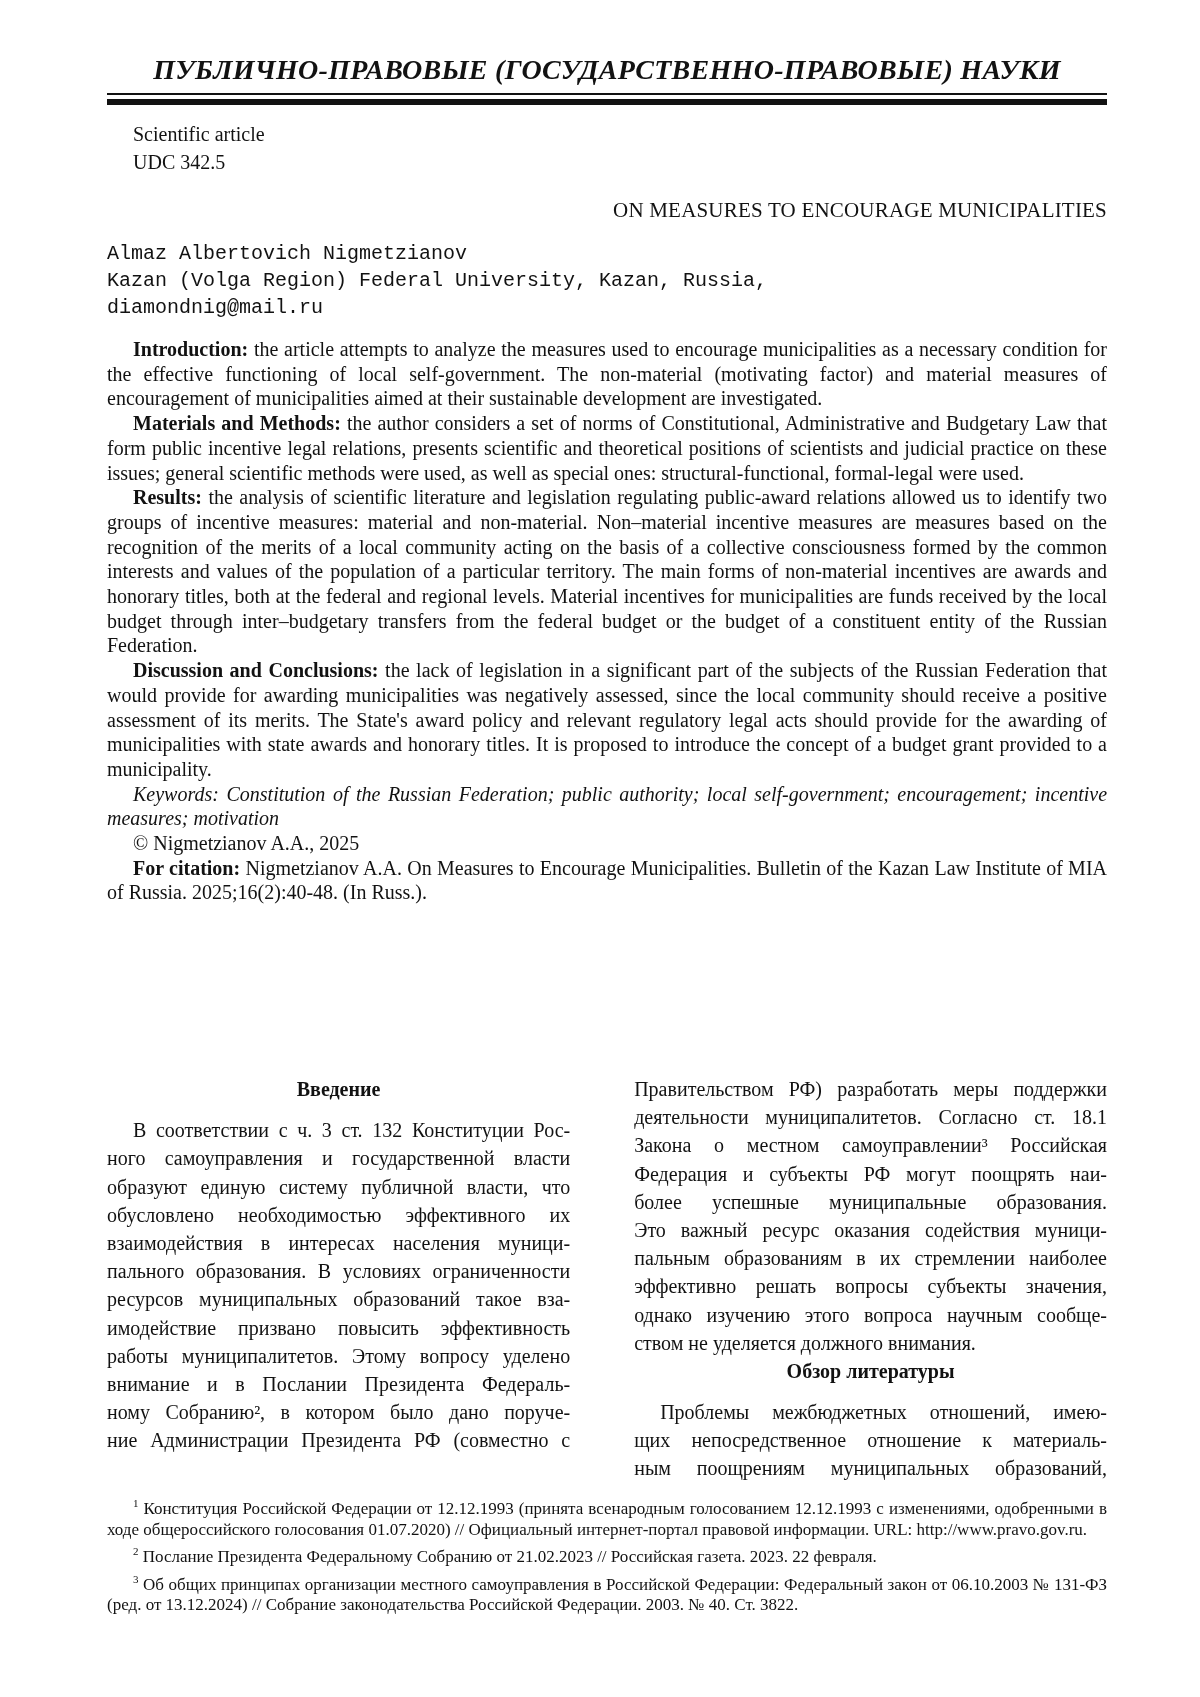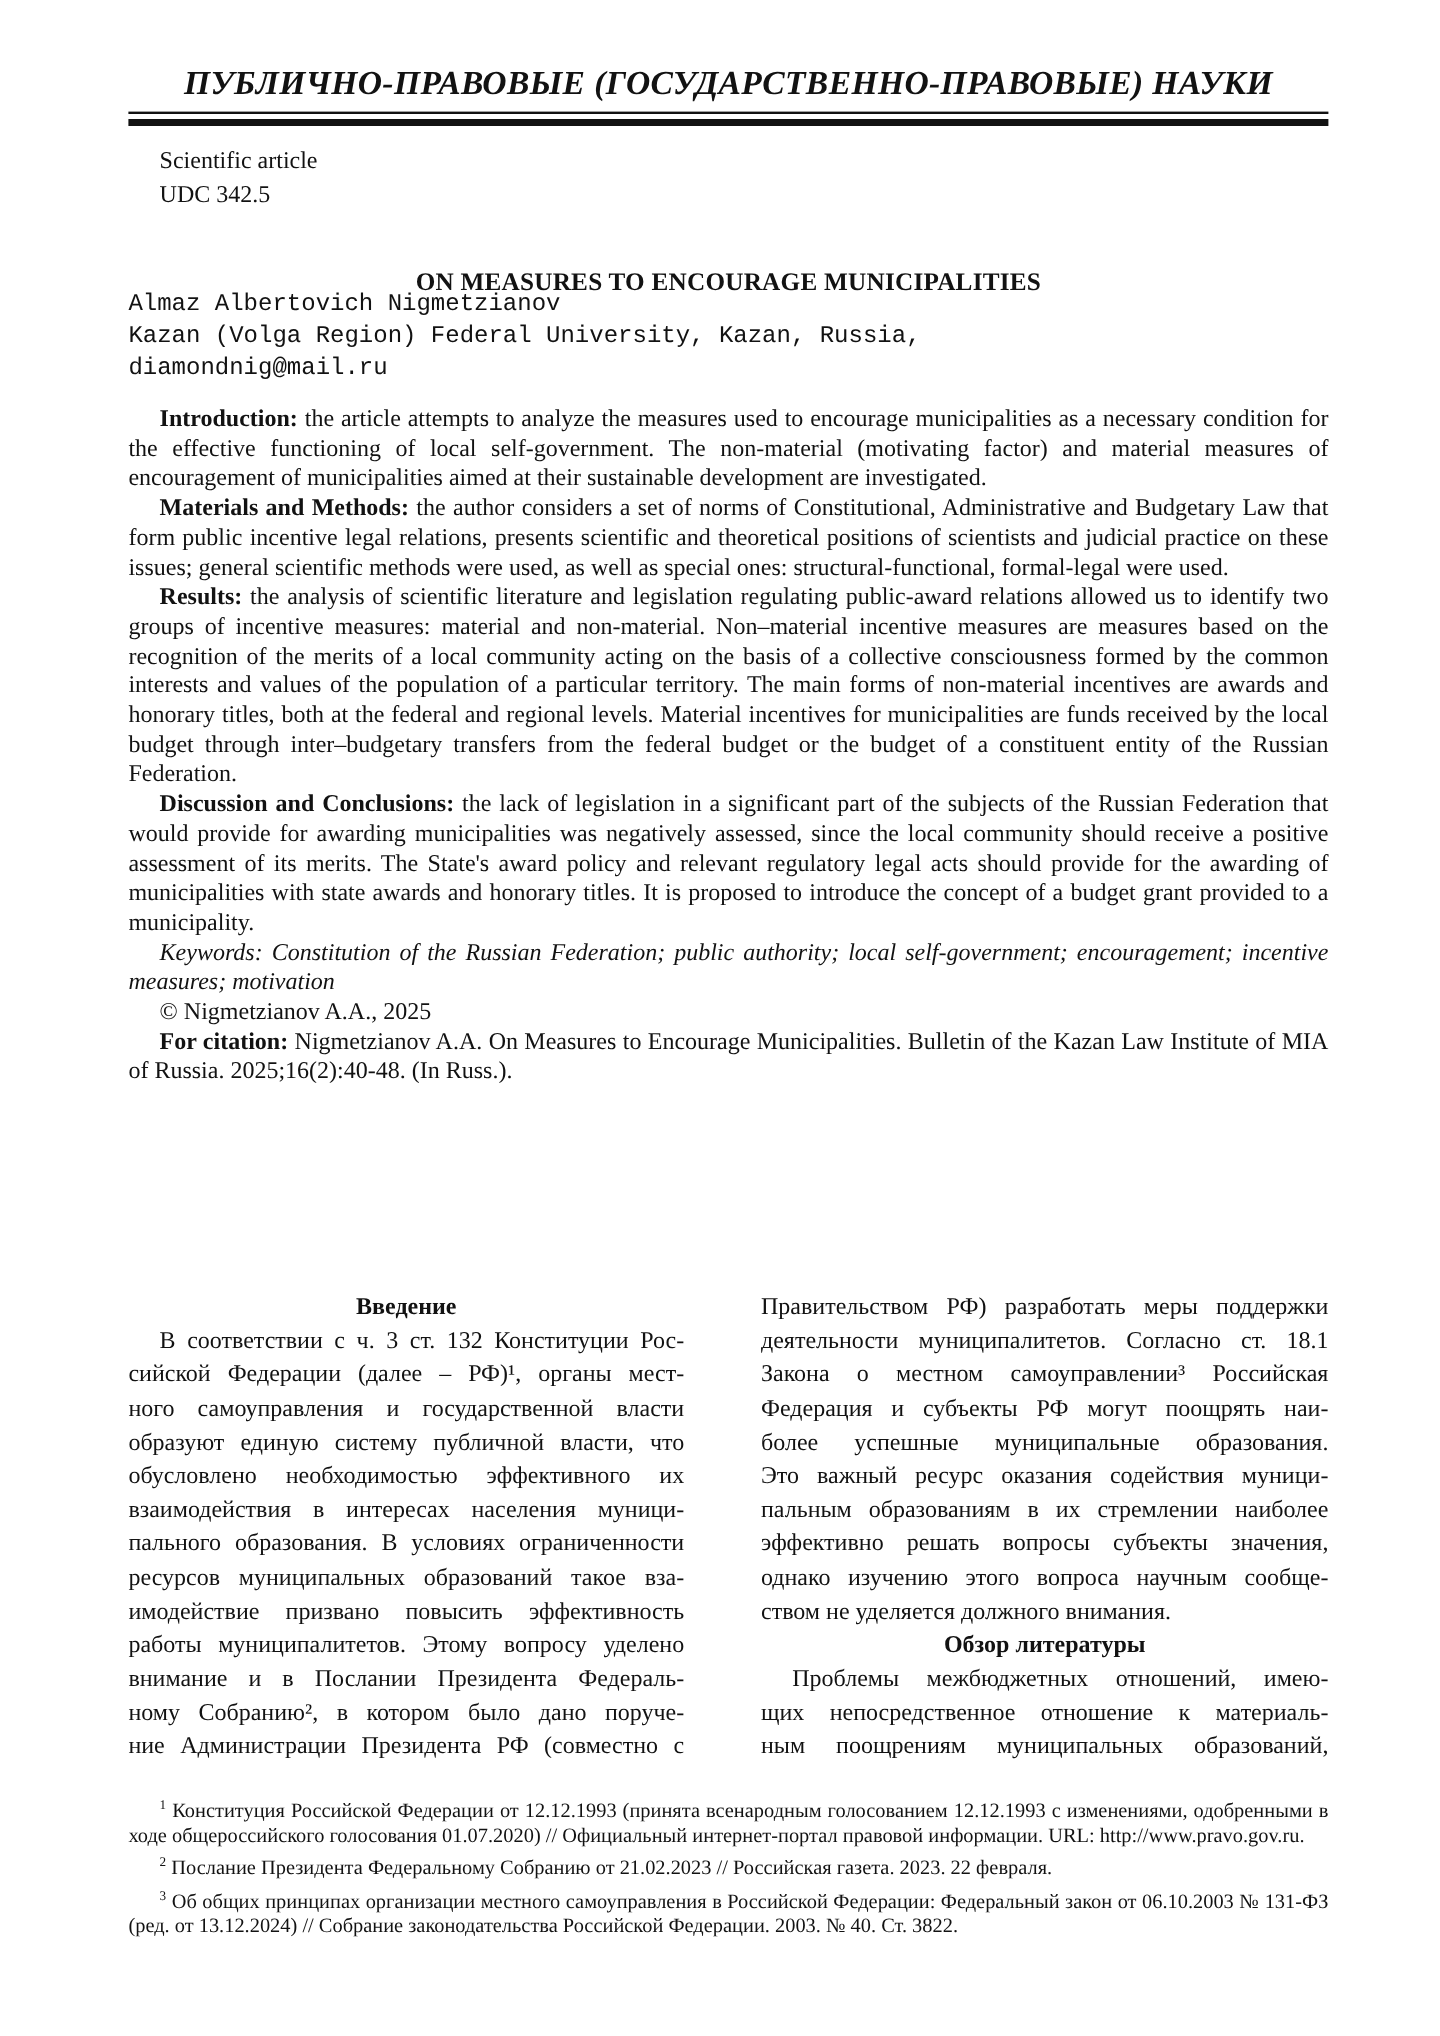--- a/index.html
+++ b/index.html
@@ -13,38 +13,38 @@
   #running-head { top:54px; text-align:center; }
   .running-title { font-size:28px; font-weight:bold; font-style:italic; letter-spacing:0.3px; white-space:nowrap; }
   .head-rules { margin-top:7px; height:12px;
     background:linear-gradient(to bottom, #121212 0 2px, #ffffff 2px 6px, #121212 6px 12px); }
 
   
   #meta { top:120px; font-size:20px; line-height:28px; }
   #meta div { padding-left:26px; }
 
   
-  #title { top:198px; text-align:center; font-weight:bold; font-size:21px; letter-spacing:0.2px;margin-top:25px; }
+  #title { top:198px; text-align:right; font-weight:normal; font-size:21px; letter-spacing:0.2px; }
   #authors { top:241px; text-align:left; font-size:20px; line-height:26.8px;font-family:Liberation Mono, monospace; }
 
   
   #abstract { top:337px; font-size:20px; line-height:24.7px; text-align:justify; }
   .abstract-heading { font-weight:bold; font-style:italic; text-indent:26px; }
   .para { margin:0; text-indent:26px; }
   .lead { font-weight:bold; }
   .keywords { font-style:italic; }
 
   
   #columns { top:1075px; display:flex; font-size:20px; line-height:28.2px;gap:17px; }
   .col-left  { width:480px; }
   .col-gap   { width:30px; flex:none; }
   .col-right { width:490px; }
   .col-heading { font-weight:bold; text-align:center; height:28.2px; }
   .line { text-align:justify; text-align-last:justify; height:28.2px; overflow:hidden; }
-  .line.first { text-indent:26px; }
+  .line.first { text-indent:26px;margin-top:13px; }
   .line.endline { text-align-last:left; }
 
   
   #footnotes { top:1458px; font-size:17px; line-height:20.6px; text-align:justify;margin-top:41px; }
   .footnote { margin:0 0 7px 0; text-indent:26px; }
   .footnote sup { font-size:11px; line-height:0; }
 
   
   #page-number { top:1598px; text-align:center; font-size:20px; }
 </style>
@@ -80,21 +80,20 @@
       </div>
     <p class="para keywords"><i class="keywords">Keywords:</i> <i class="keywords">Constitution of the Russian Federation; public authority; local self-government; encouragement; incentive measures; motivation</i></p>
     <p class="para">© Nigmetzianov A.A., 2025</p>
     <p class="para"><b class="lead">For citation:</b> <span>Nigmetzianov A.A. On Measures to Encourage Municipalities. Bulletin of the Kazan Law Institute of MIA of Russia. 2025;16(2):40-48. (In Russ.).</span></p>
   </div>
 
   <div class="sec" id="columns">
     <div class="col-left">
         <div class="col-heading">Введение</div>
         <div class="line first">В соответствии с ч. 3 ст. 132 Конституции Рос-</div>
-        <div class="line">сийской Федерации (далее – РФ)¹, органы мест-</div>
         <div class="line">ного самоуправления и государственной власти</div>
         <div class="line">образуют единую систему публичной власти, что</div>
         <div class="line">обусловлено необходимостью эффективного их</div>
         <div class="line">взаимодействия в интересах населения муници-</div>
         <div class="line">пального образования. В условиях ограниченности</div>
         <div class="line">ресурсов муниципальных образований такое вза-</div>
         <div class="line">имодействие призвано повысить эффективность</div>
         <div class="line">работы муниципалитетов. Этому вопросу уделено</div>
         <div class="line">внимание и в Послании Президента Федераль-</div>
         <div class="line">ному Собранию², в котором было дано поруче-</div>

